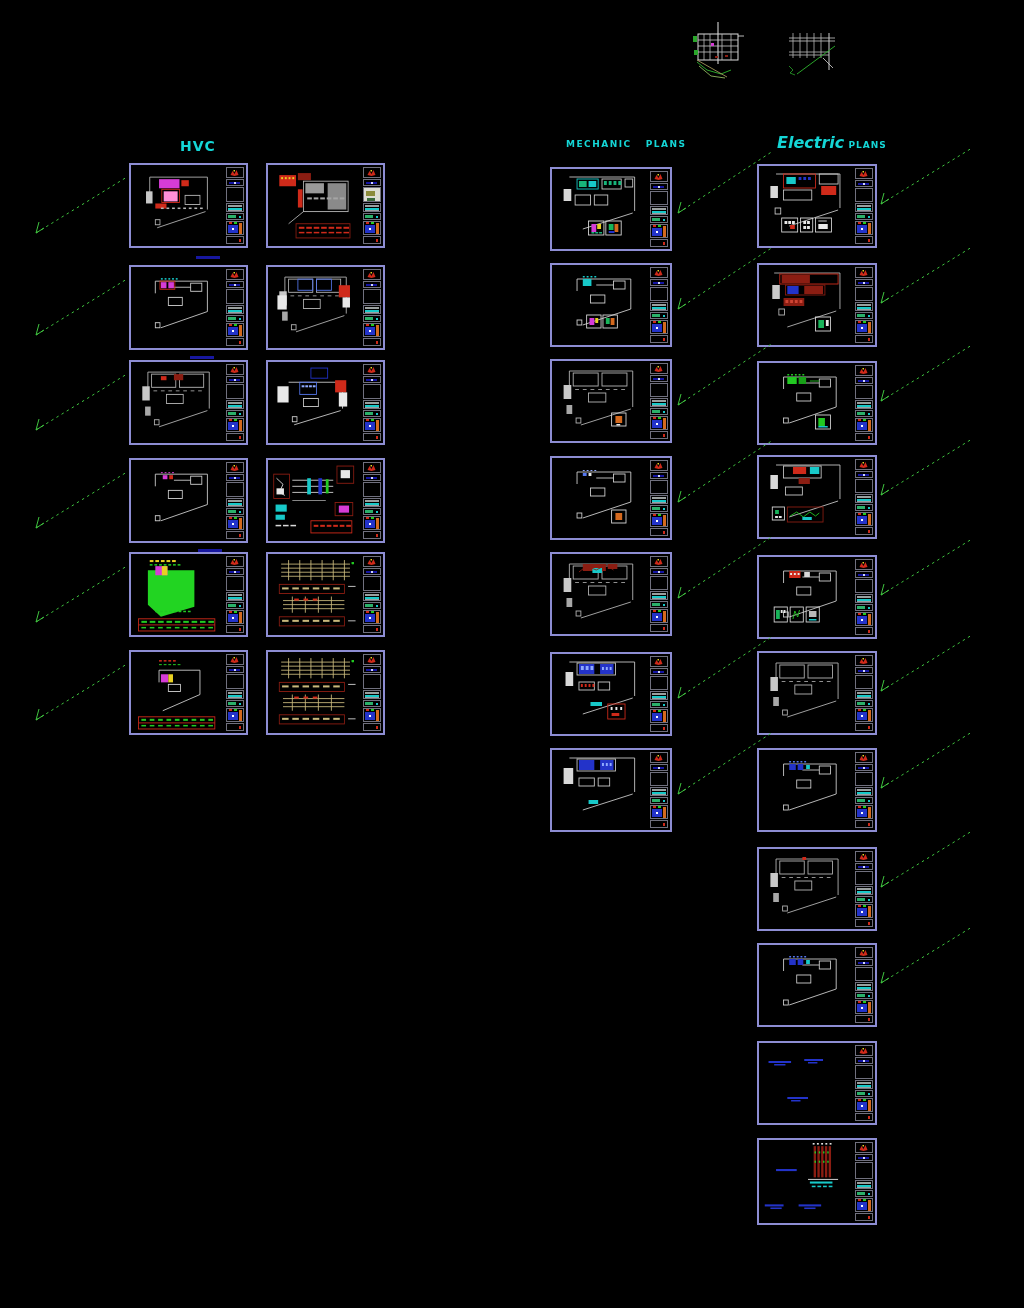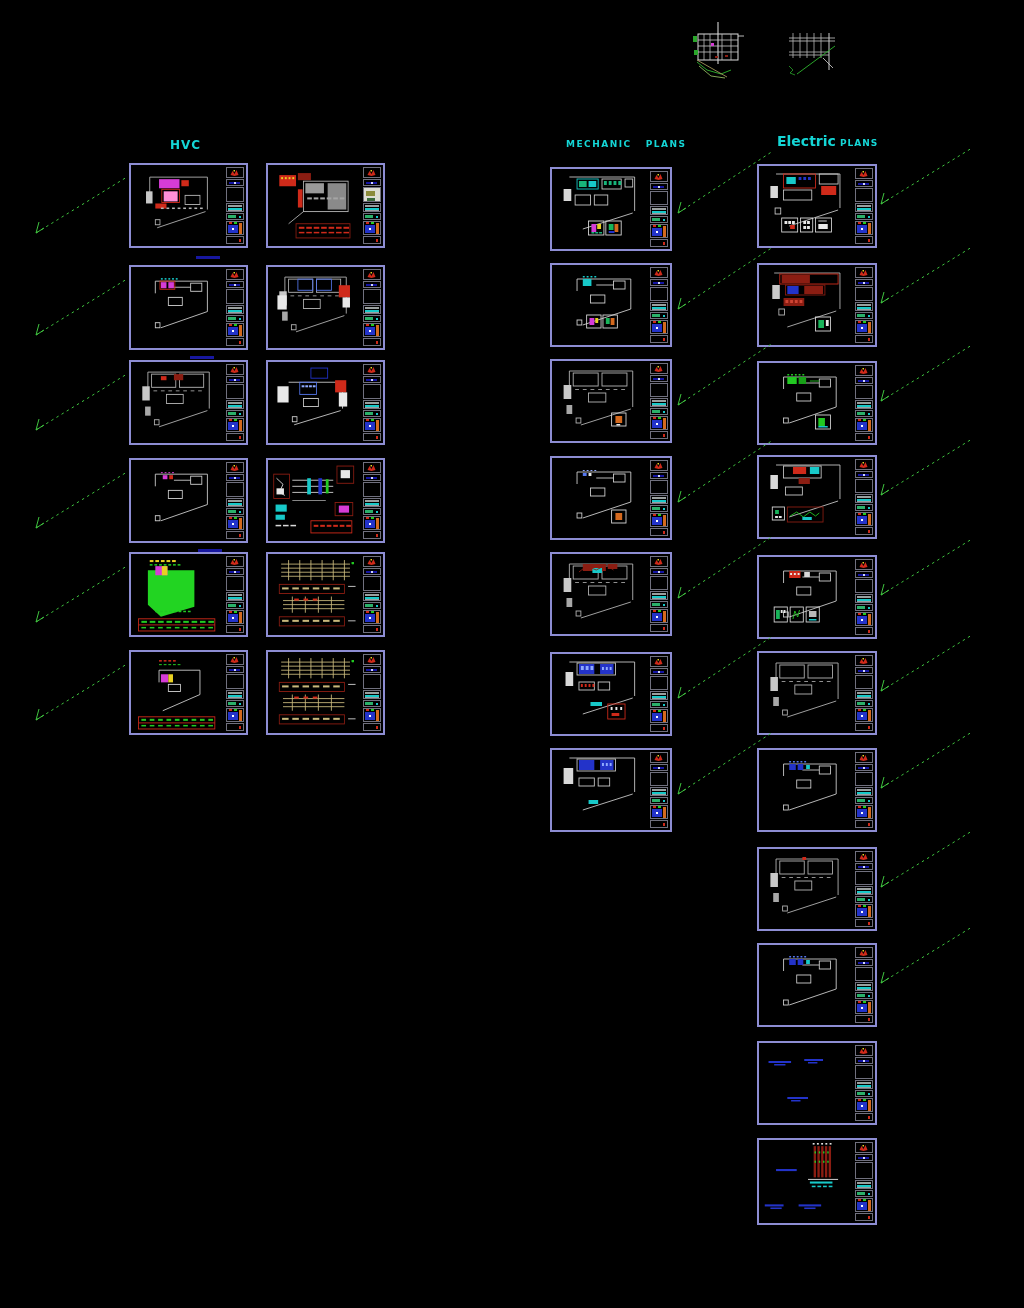--- a/index.html
+++ b/index.html
@@ -1,23 +1,23 @@
 <!DOCTYPE html>
 <html><head>
 <meta charset="utf-8">
 <style>
   html,body{margin:0;padding:0;background:#000;}
   #canvas{position:relative;width:1024px;height:1308px;background:#000;overflow:hidden;
           font-family:"DejaVu Sans",sans-serif;}
   .title{position:absolute;color:#14d6d6;font-weight:bold;white-space:nowrap;}
-  #t-hvc{left:170px;top:138px;font-size:12px;letter-spacing:1px;}
+  #t-hvc{left:180px;top:138px;font-size:14px;letter-spacing:1px;}
   #t-mech{left:566px;top:139px;font-size:9px;letter-spacing:1.5px;}
   #t-mech .w2{margin-left:14px;}
   #t-elec{left:777px;top:133px;font-size:9px;letter-spacing:1px;}
-  #t-elec .big{font-size:14px;letter-spacing:0;}
+  #t-elec .big{font-size:16px;letter-spacing:0;font-style:italic;}
   .sheet{position:absolute;border:2px solid #8d8dd3;background:#000;box-sizing:border-box;}
   .content-svg{position:absolute;left:2px;top:2px;}
   .strip{position:absolute;top:2px;bottom:2px;right:2px;width:18px;display:flex;
          flex-direction:column;gap:1px;}
   .strip>div{border:1px solid #70707e;box-sizing:border-box;position:relative;background:#000;overflow:hidden;}
   .s-logo{height:11px;}
   .s-logo svg{position:absolute;left:2px;top:1px;}
   .s-blue{height:7px;}
   .s-blue .bar{position:absolute;left:2px;top:2px;width:11px;height:2px;background:#1515a5;}
   .s-blue .dot{position:absolute;left:7px;top:2px;width:2px;height:2px;background:#cfd6ff;}

